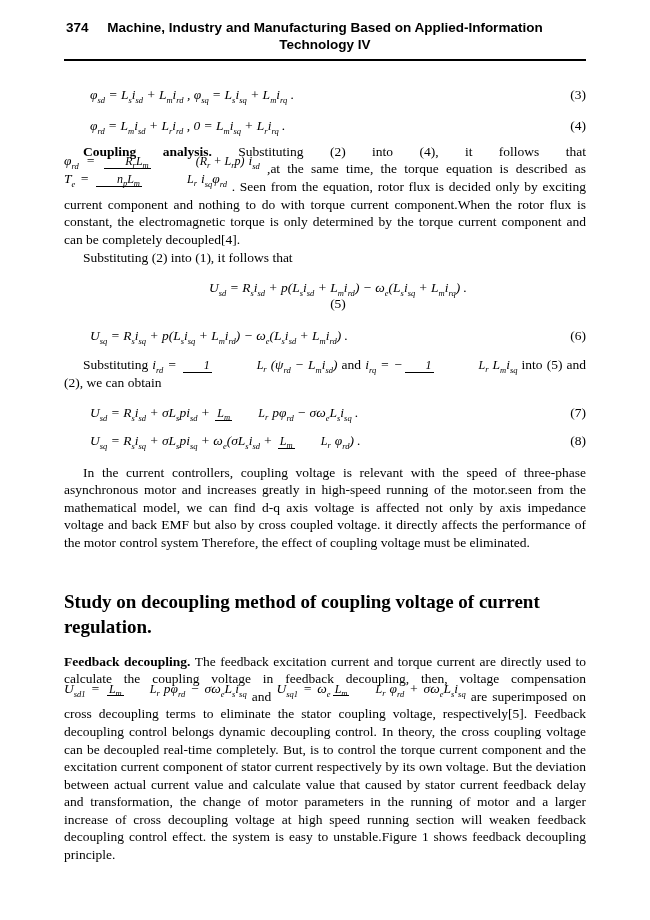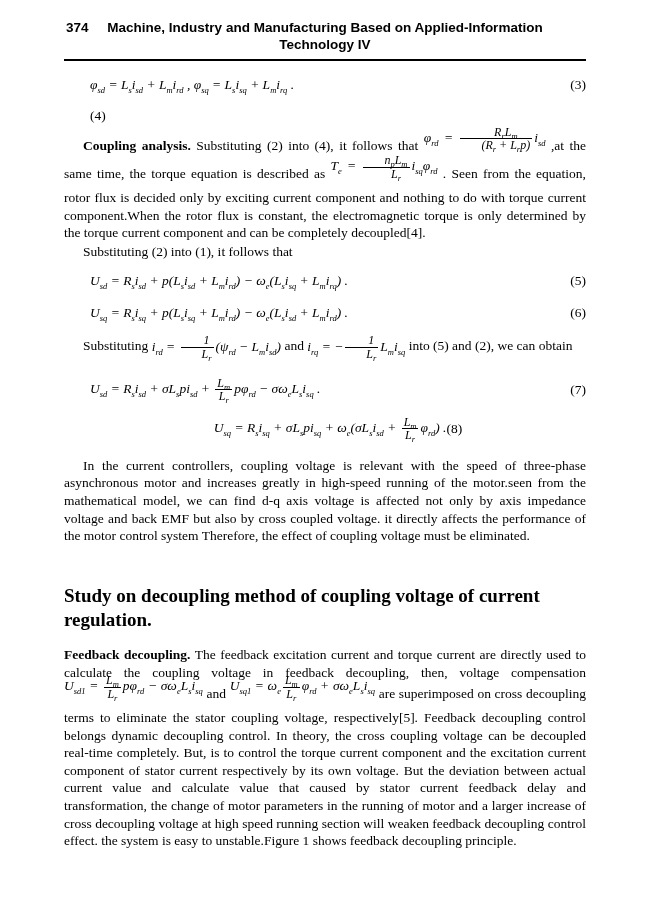--- a/index.html
+++ b/index.html
@@ -37,43 +37,43 @@
   .eqrow {
     display:flex; justify-content:space-between; align-items:center;
     padding-left:26px;
   }
   .eqnum { font-style:normal; flex:none; }
 
   
   .math { font-style:italic; white-space:nowrap; }
   .math sub, .math sup { font-size:8.5px; line-height:0; }
   .frac {
-    display:inline-flex; flex-direction:column;
+    display:inline-flex; flex-direction:row;
     vertical-align:middle; text-align:center;
-    font-size:12px; line-height:1.05; margin:1px 2px;
+    font-size:12px; line-height:1.05; margin:1px 2px;gap:24px;
   }
   .frac .fn { display:block; border-bottom:1px solid #000; padding:0 2px; }
   .frac .fd { display:block; padding:0 2px; }
   .math.up { position:relative; top:-8px; }
 
   
   .section-heading {
     font-weight:bold; font-size:19px; margin:0; text-align:left;
   }
 
   
-  .sp-eq3 { margin-top:16px;align-items:center; }
+  .sp-eq3 { margin-top:26px;align-items:center; }
   .sp-eq4 { margin-top:15px; }
   .sp-p1  { margin-top:9px; }
   .sp-p2  { margin-top:1px; }
-  .sp-eq5 { margin-top:13px; }
+  .sp-eq5 { margin-top:13px;flex-direction:column; }
   .sp-eq6 { margin-top:16px; }
   .sp-p3  { margin-top:12px; }
   .sp-eq7 { margin-top:14px; }
-  .sp-eq8 { margin-top:11px;justify-content:center; }
+  .sp-eq8 { margin-top:11px; }
   .sp-p4  { margin-top:14px; }
   .sp-p5  { margin-top:14px; }
   .sp-h   { margin-top:39px; }
   .sp-p6  { margin-top:13px; }
 </style>
 </head>
 <body>
 
 <div class="page">
 
@@ -82,20 +82,21 @@
     <span class="hdr-title"><span>Machine, Industry and Manufacturing Based on Applied-Information</span><br>
     <span>Technology IV</span></span>
   </div>
 
   <div class="eqrow sp-eq3">
     <span class="math">φ<sub>sd</sub> = L<sub>s</sub>i<sub>sd</sub> + L<sub>m</sub>i<sub>rd</sub> , φ<sub>sq</sub> = L<sub>s</sub>i<sub>sq</sub> + L<sub>m</sub>i<sub>rq</sub>   .</span>
     <span class="eqnum">(3)</span>
   </div>
 
   <div class="eqrow sp-eq4">
+    <span class="math">φ<sub>rd</sub> = L<sub>m</sub>i<sub>sd</sub> + L<sub>r</sub>i<sub>rd</sub> , 0 = L<sub>m</sub>i<sub>sq</sub> + L<sub>r</sub>i<sub>rq</sub> .</span>
     <span class="eqnum">(4)</span>
   </div>
 
   <p class="indent sp-p1"><span class="bold">Coupling analysis.</span><span> Substituting (2) into (4), it follows that </span><span class="math up">φ<sub>rd</sub> = <span class="frac">
           <span class="fn">R<sub>r</sub>L<sub>m</sub></span>
           <span class="fd">(R<sub>r</sub> + L<sub>r</sub>p)</span>
         </span>i<sub>sd</sub></span><span> ,at the same time, the torque equation is described as </span><span class="math up">T<sub>e</sub> = <span class="frac">
           <span class="fn">n<sub>p</sub>L<sub>m</sub></span>
           <span class="fd">L<sub>r</sub></span>
         </span>i<sub>sq</sub>φ<sub>rd</sub></span><span> . Seen from the equation, rotor flux is decided only by exciting current component and nothing to do with torque current component.When the rotor flux is constant, the electromagnetic torque is only determined by the torque current component and can be completely decoupled[4].</span></p>

